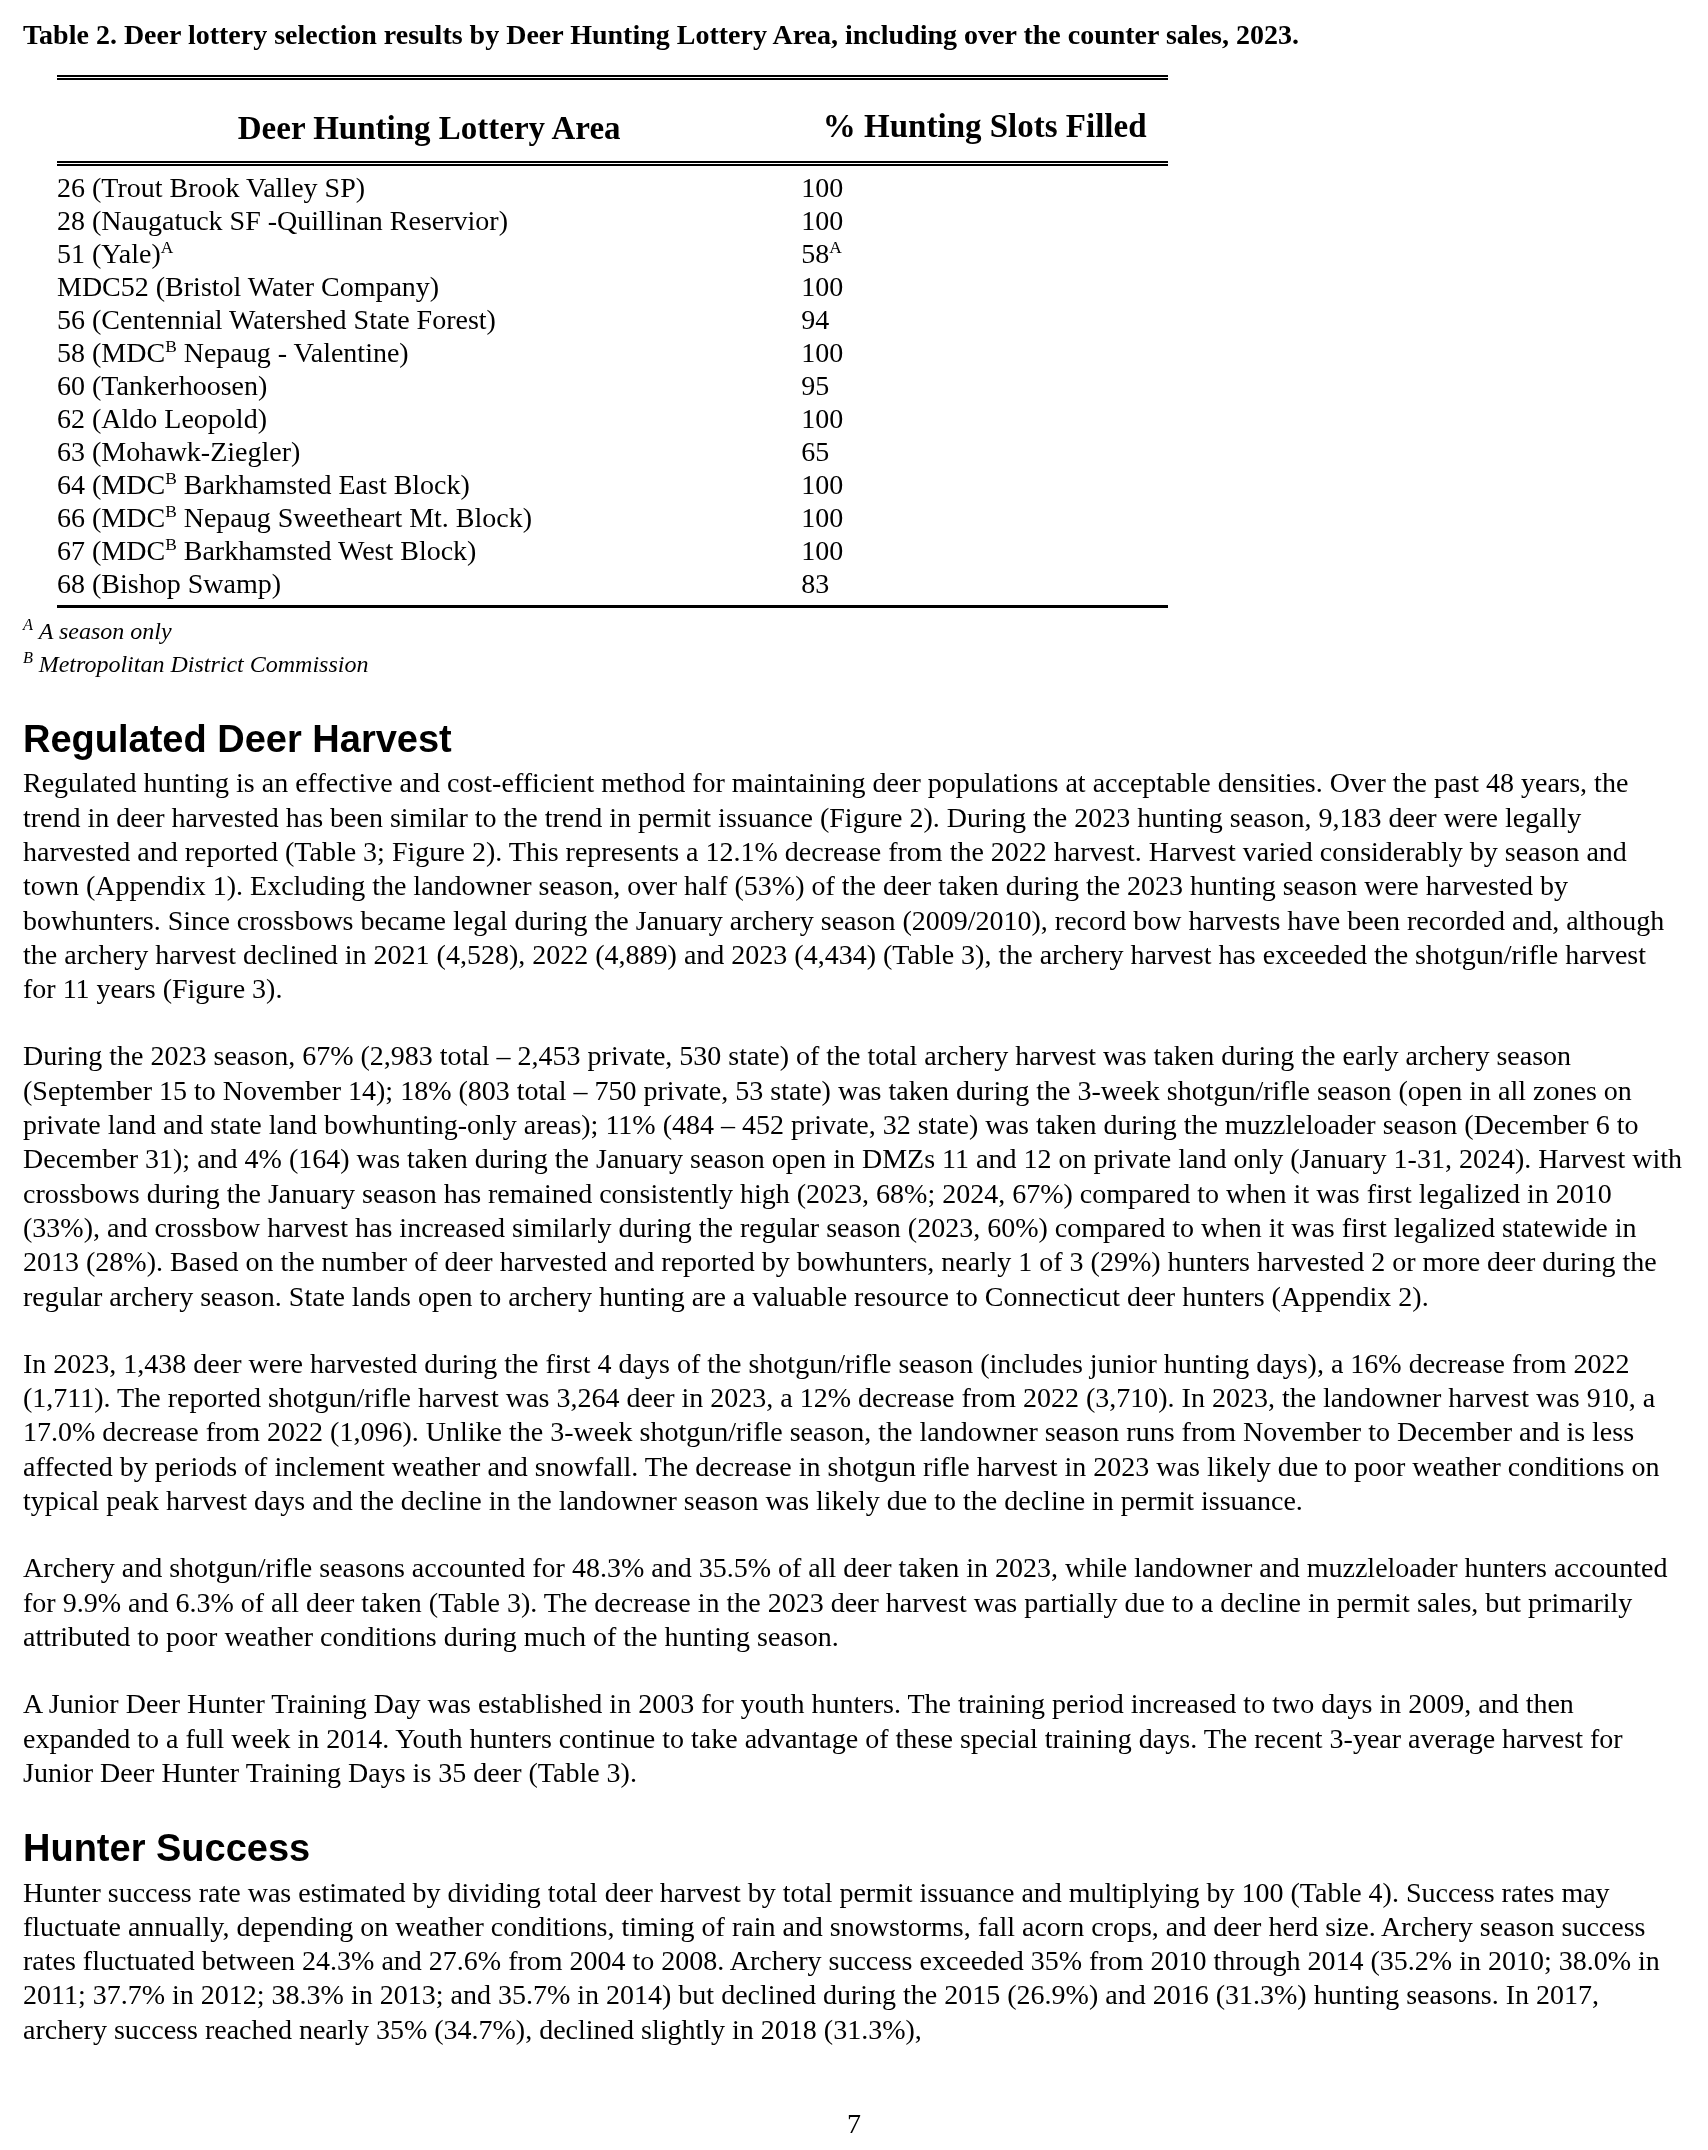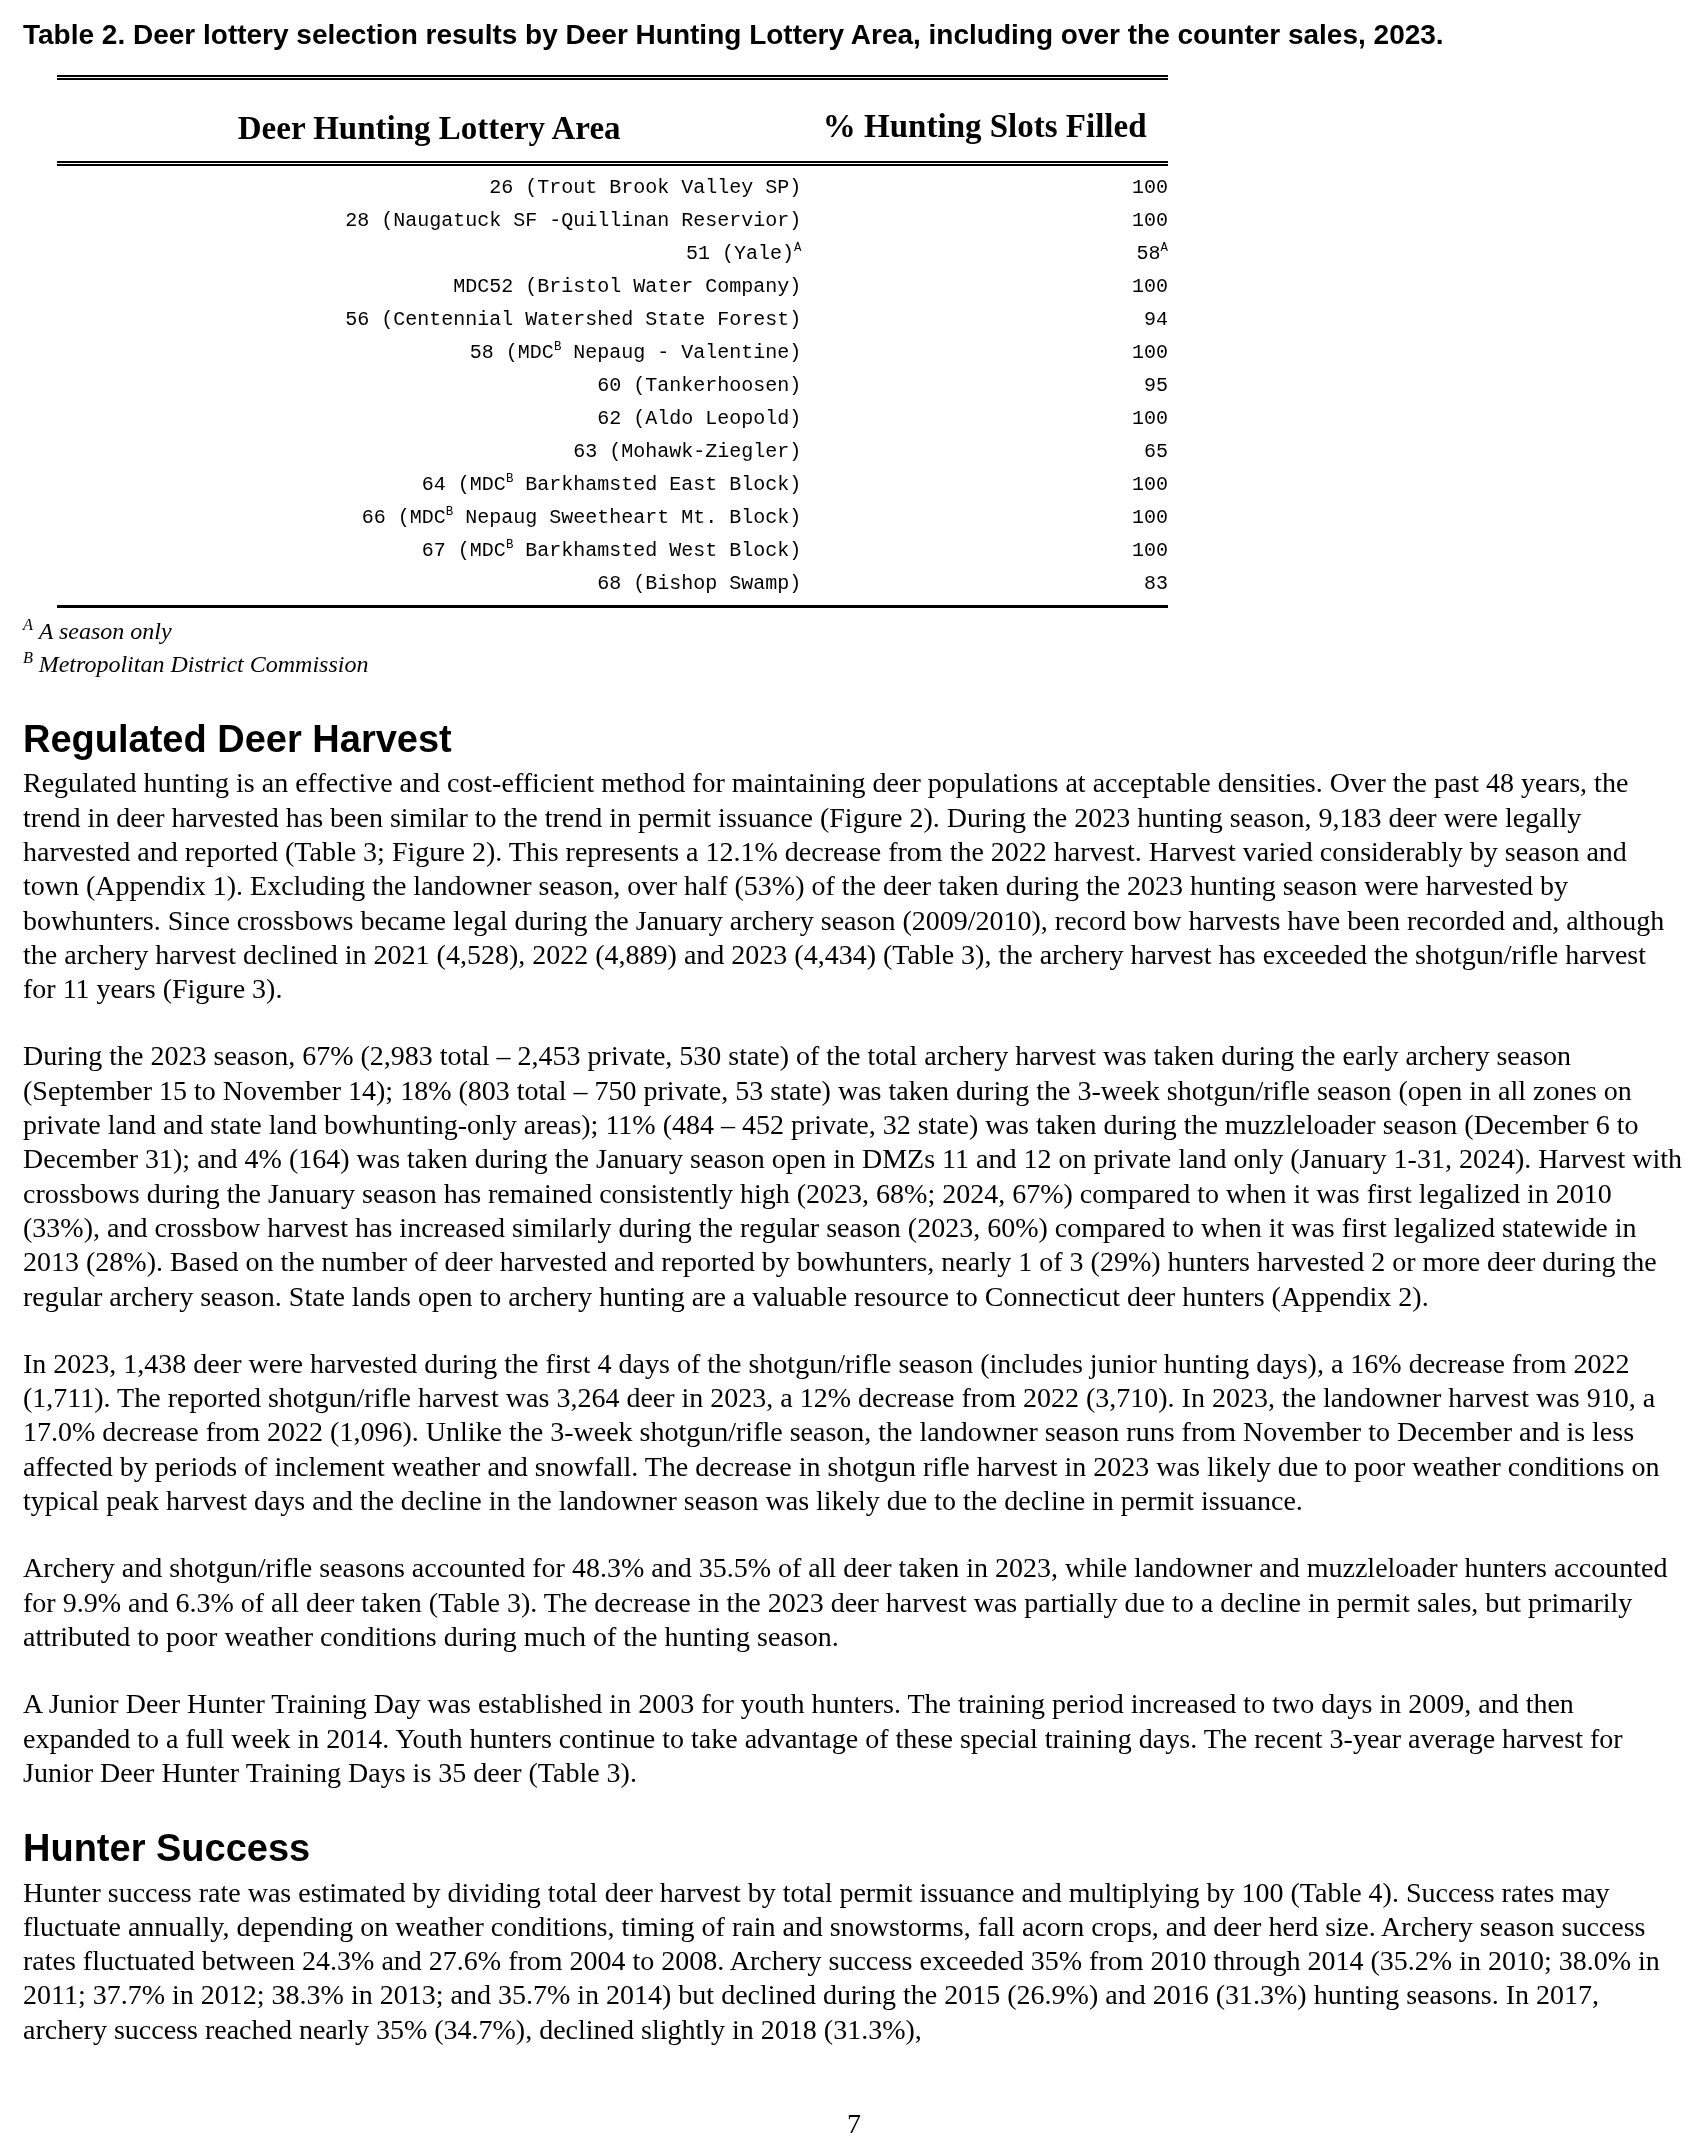--- a/index.html
+++ b/index.html
@@ -8,21 +8,21 @@
     width: 1708px;
     height: 2151px;
     box-sizing: border-box;
     padding: 18.5px 24px 0 23px;
     background: #ffffff;
     color: #000000;
     font-family: "Liberation Serif", serif;
     overflow: hidden;
   }
   .table-title {
-    font-family: Liberation Sans, sans-serif;
+    font-family: Liberation Serif, serif;
     font-weight: bold;
     font-size: 28px;
     line-height: 1.15;
     letter-spacing: 0px;
   }
   table.data-table {
     border-collapse: collapse;
     margin: 24px 0 0 34px;
     width: 1111px;
     border-top: 5px double #000;
@@ -31,26 +31,25 @@
     font-family: "Liberation Serif", serif;
     font-weight: bold;
     font-size: 33px;
     text-align: center;
     padding: 30px 0 14px 0;
     border-bottom: 5px double #000;
   }
   table.data-table thead th.col-area { width: 67%; }
   table.data-table thead th.col-pct  { width: 33%; vertical-align: top; padding-top: 28px; }
   table.data-table tbody td {
-    font-size: 20px;
+    font-size: 28px;
     line-height: 33px;
-    text-align: right;
+    text-align: left;
     padding: 0;
     white-space: nowrap;
-    font-family: Liberation Mono, monospace;
   }
   table.data-table tbody tr:first-child td { padding-top: 5.7px; }
   table.data-table tbody tr:last-child td { padding-bottom: 4.3px; border-bottom: 3.6px solid #000; }
   sup { font-size: 62%; line-height: 0; vertical-align: super; }
   .footnotes { margin-top: 7px; }
   .footnote {
     font-style: italic;
     font-size: 24px;
     line-height: 1.38;
   }

